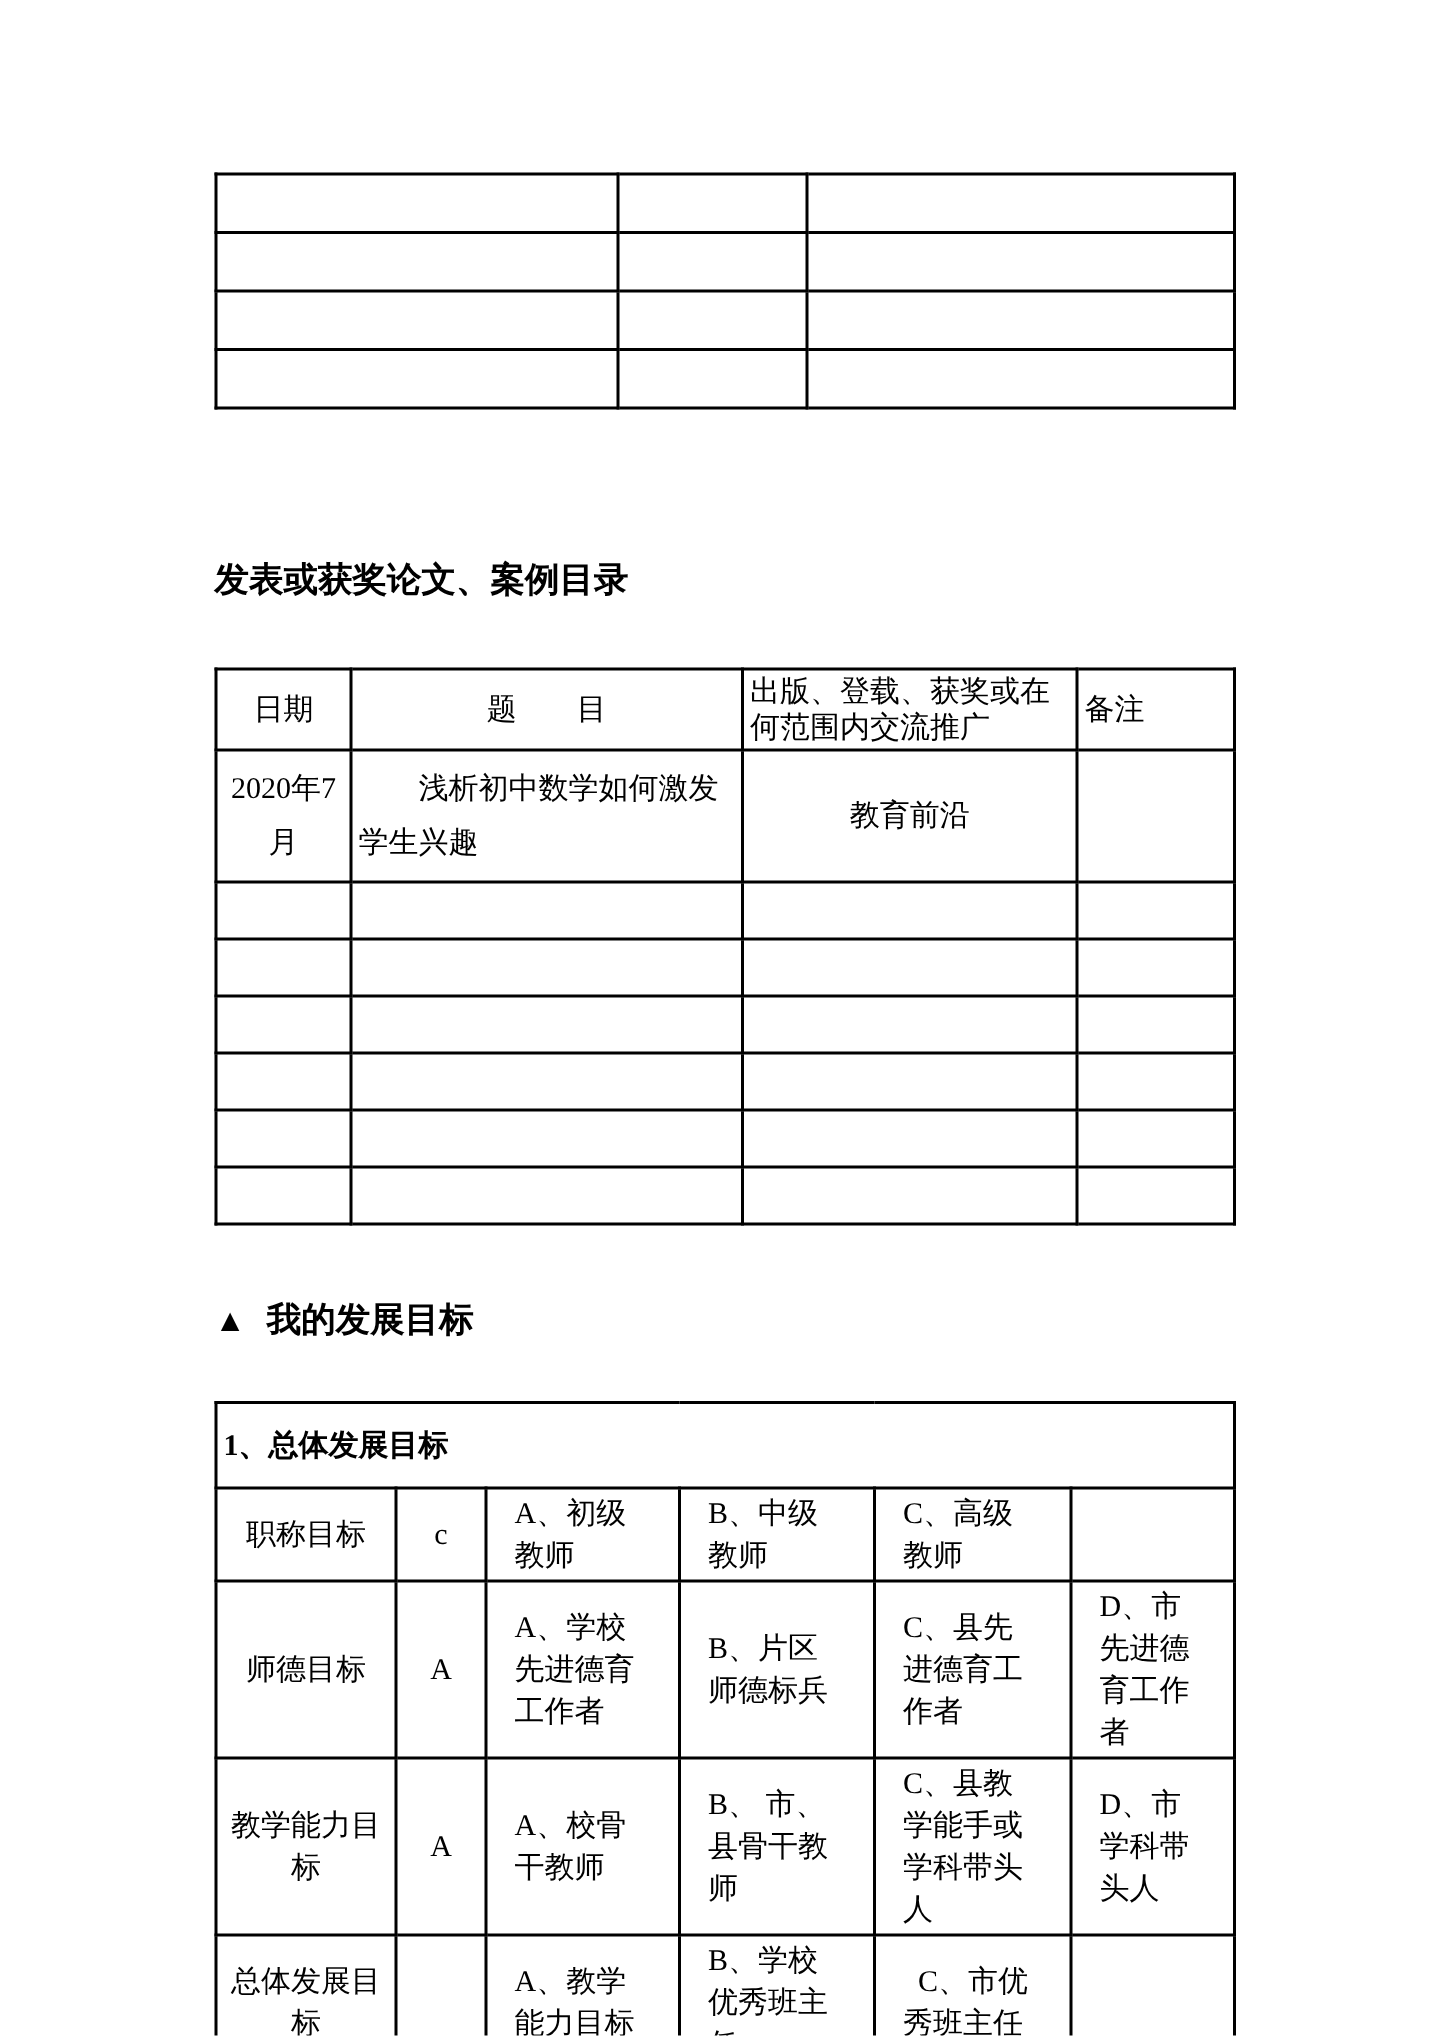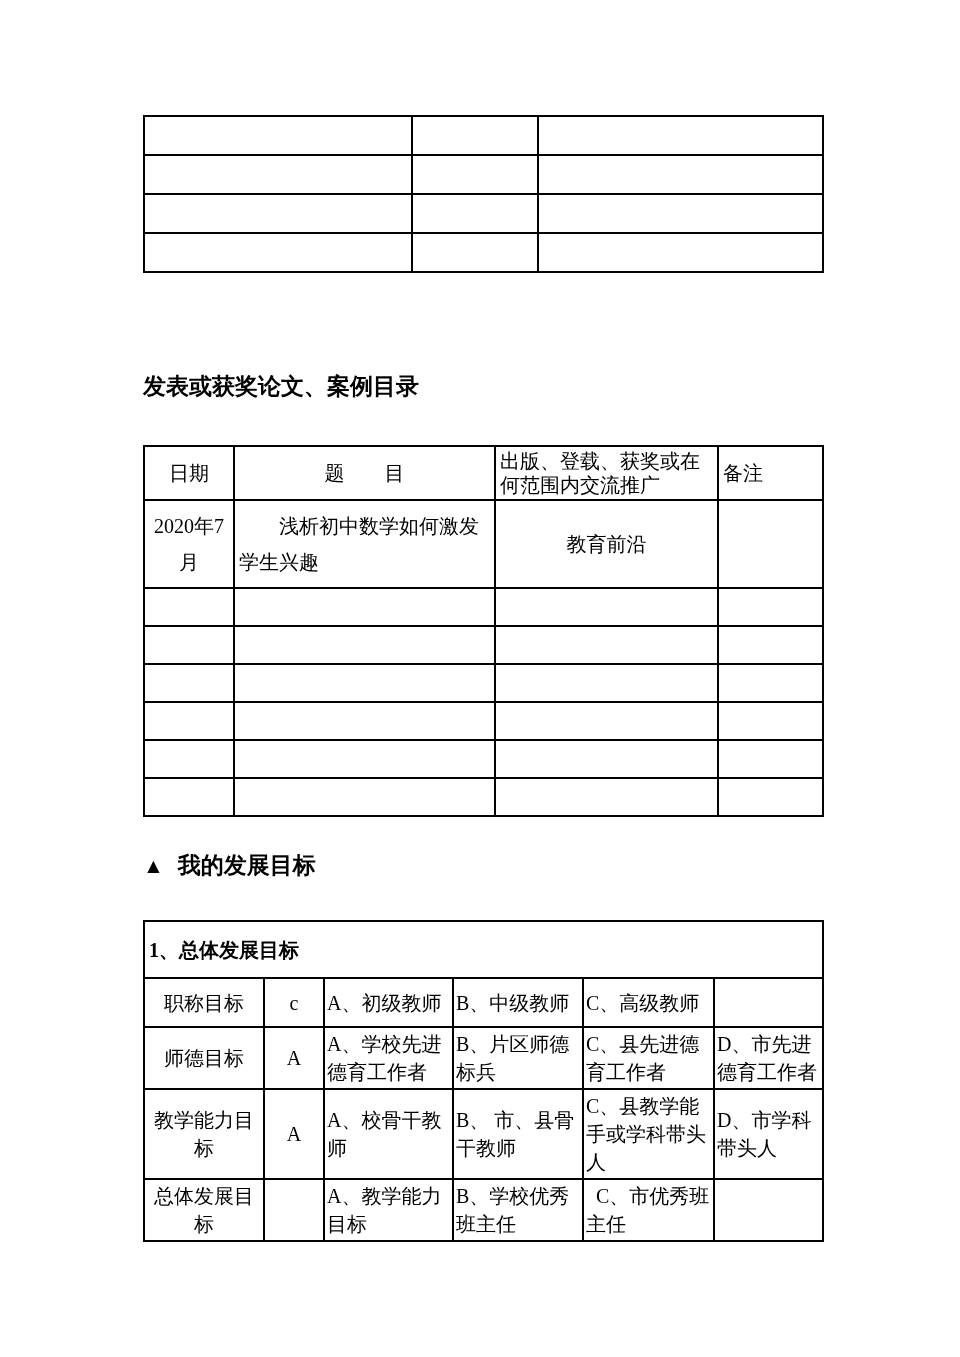--- a/index.html
+++ b/index.html
@@ -33,42 +33,42 @@
   .top-table { margin-top: 115px; }
   .top-table td { height: 39px; }
   
   .sec-title {
     font-size: 23px;
     font-weight: bold;
     text-align: left;
     line-height: 30px;
   }
   .title-papers { margin-top: 99px; }
-  .title-goals  { margin-top: 34px; }
+  .title-goals  { margin-top: 48px; }
   .tri-icon { font-size: 21px; margin-right: 14px; }
   
   .papers-table { margin-top: 43px; }
   .papers-table .head-row td { height: 46px; line-height: 1.2; }
   .papers-table .data-row td { height: 88px; line-height: 1.8; }
   .papers-table .empty-row td { height: 38px; }
   .cell-center { text-align: center; }
   .cell-left { text-align: left; }
   .pre { white-space: pre; }
   .indent2 { text-indent: 2em; font-family: Liberation Serif, serif; }
   
   .goals-table { margin-top: 39px; }
   .goals-table td { line-height: 1.4; }
   .goals-table .caption-row td { height: 57px; font-weight: bold; text-align: left; padding-left: 4px; }
   .goals-table .g-row-1 td { height: 49px; border-radius: 24px; }
   .goals-table .g-row-2 td { height: 58px; }
   .goals-table .g-row-3 td { height: 59px; }
   .goals-table .g-row-4 td { height: 58px; }
   .label-cell { text-align: center; }
   .level-cell { text-align: center; }
-  .opt-cell { text-align: left; white-space: pre-wrap; padding: 2px 2px; }
+  .opt-cell { text-align: left; white-space: pre-wrap; padding: 2px 18px; }
 </style>
 </head>
 <body>
 
 <div class="content">
 
   <table class="top-table">
     <colgroup>
         <col style="width:268px">
         <col style="width:126px">

